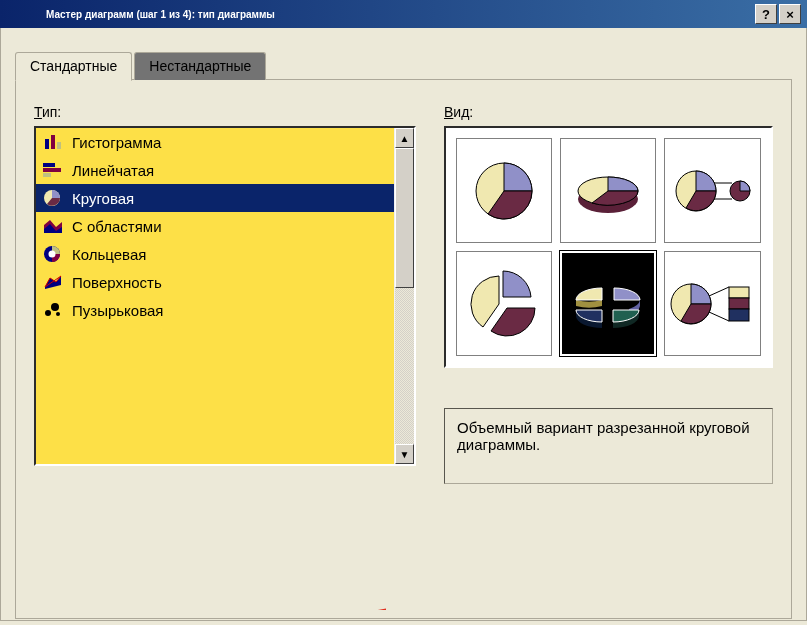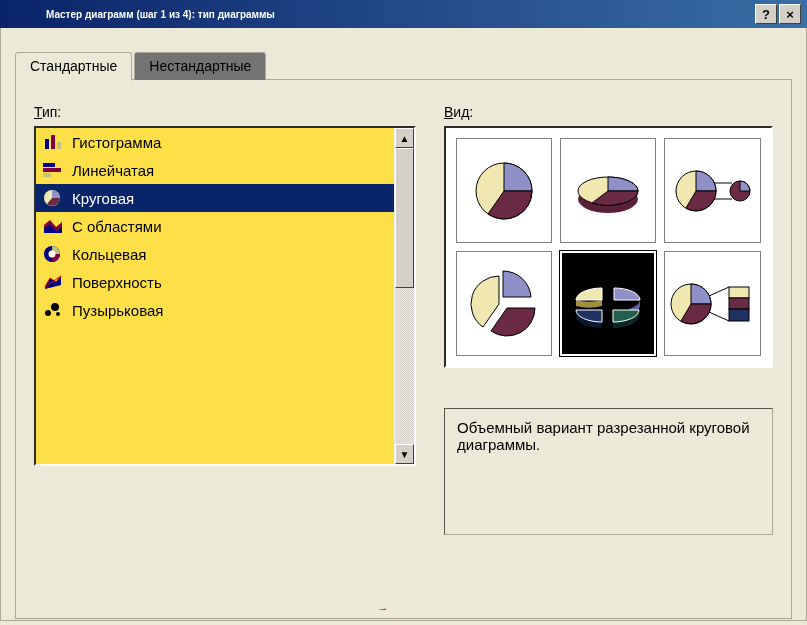--- a/index.html
+++ b/index.html
@@ -147,21 +147,21 @@
     }
     .subtype-cell.selected {
       background: #000;
       border: 2px solid #fff;
       outline: 1px solid #000;
     }
     .desc-box {
       margin-top: 40px;
       border: 1px inset #aca899;
       padding: 10px 12px;
-      height: 127px;
+      height: 76px;
       font-size: 15px;
       color: #000;
       background: #ece9d8;
     }
     .annotation-arrow {
       position:absolute;
       left:80px;
       bottom:25px;
       width:300px;
       height:2px;

